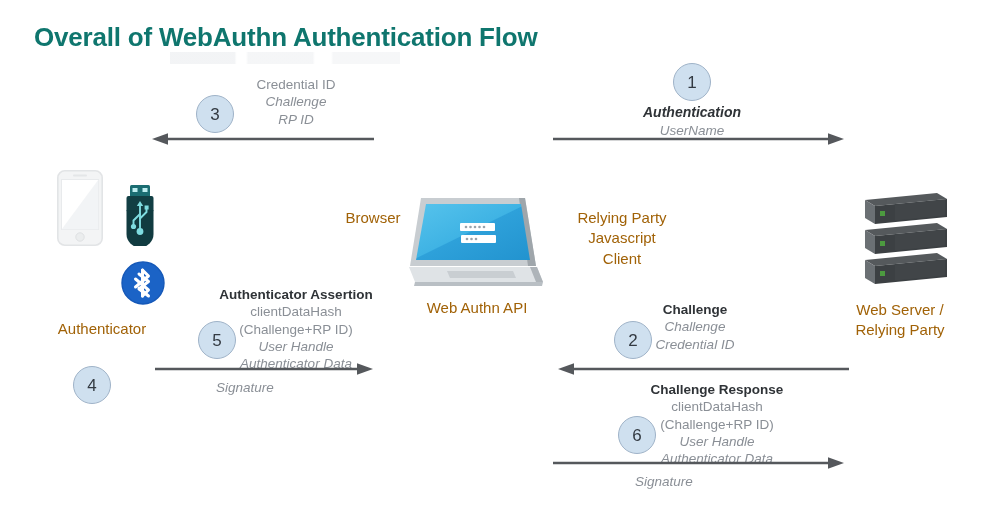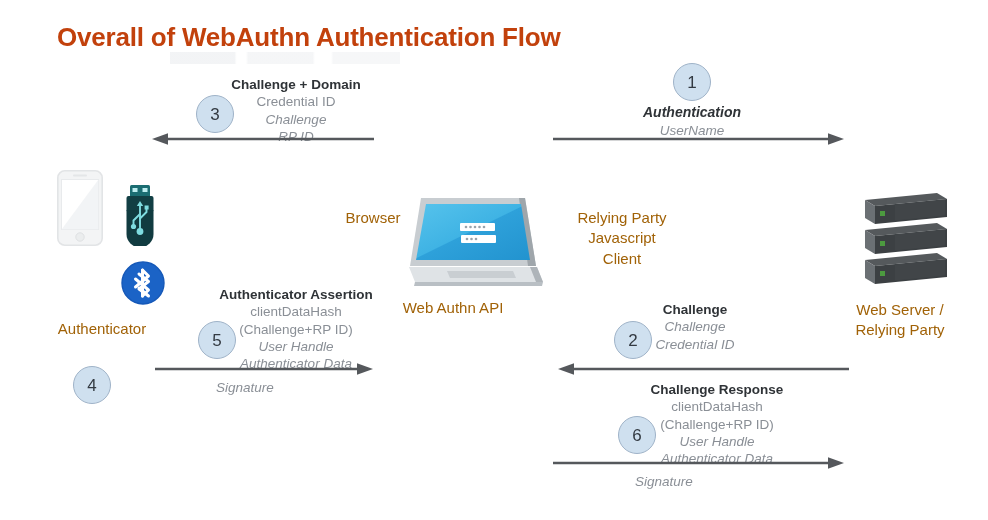--- a/index.html
+++ b/index.html
@@ -15,25 +15,25 @@
     position: relative;
     width: 988px;
     height: 520px;
     background: #ffffff;
     overflow: hidden;
   }
   .abs { position: absolute; }
 
   
   #page-title {
-    left: 57px;
+    left: 34px;
     top: 22px;
     font-size: 26px;
     font-weight: bold;
-    color: #c2410c;
+    color: #0f766e;
     letter-spacing: -0.2px;
     white-space: nowrap;
     text-align: right;
   }
   #title-ghost {
     left: 170px;
     top: 52px;
     width: 230px;
     height: 12px;
     background: linear-gradient(90deg,
@@ -116,21 +116,20 @@
 </style>
 </head>
 <body>
 
 <div id="canvas">
 
   <div class="abs" id="page-title">Overall of WebAuthn Authentication Flow</div>
   <div class="abs" id="title-ghost"></div>
 
   <div class="abs msg" style="left:216px; top:76px; width:160px;">
-    <div class="m-head">Challenge + Domain</div>
     <div class="m-plain">Credential ID</div>
     <div class="m-ital">Challenge</div>
     <div class="m-ital">RP ID</div>
   </div>
   <div class="abs step-circle" style="left:196px; top:95px;">3</div>
   <div class="abs arrow" style="left:152px; top:132px; width:222px;">
     <svg width="222" height="14" viewBox="0 0 222 14">
       <path d="M13 7 L222 7" stroke="#55585c" stroke-width="2.6" fill="none"></path>
       <path d="M0 7 L16 1.3 L16 12.7 Z" fill="#55585c"></path>
     </svg>
@@ -243,21 +242,21 @@
       </g>
 
       <path d="M0 71 L128 71 L134 86 L6 86 Z" fill="#dfe3e6"></path>
       <path d="M128 71 L134 86 L127 86 L121 71 Z" fill="#aeb4b9"></path>
       <path d="M6 86 L134 86 L133 90 L5 90 Z" fill="#b9bfc4"></path>
 
       <path d="M38 75 L104 75 L107 82 L41 82 Z" fill="#c9ced2"></path>
     </svg>
   </div>
 
-  <div class="abs caption" style="left:382px; top:298px; width:142px;">Web Authn API</div>
+  <div class="abs caption" style="left:406px; top:298px; width:142px;">Web Authn API</div>
 
   <div class="abs caption" style="left:557px; top:208px; width:130px;">
     <div>Relying Party</div>
     <div>Javascript</div>
     <div>Client</div>
   </div>
 
   <div class="abs" id="server">
     <svg width="100" height="98" viewBox="0 0 100 98">
       <g>

